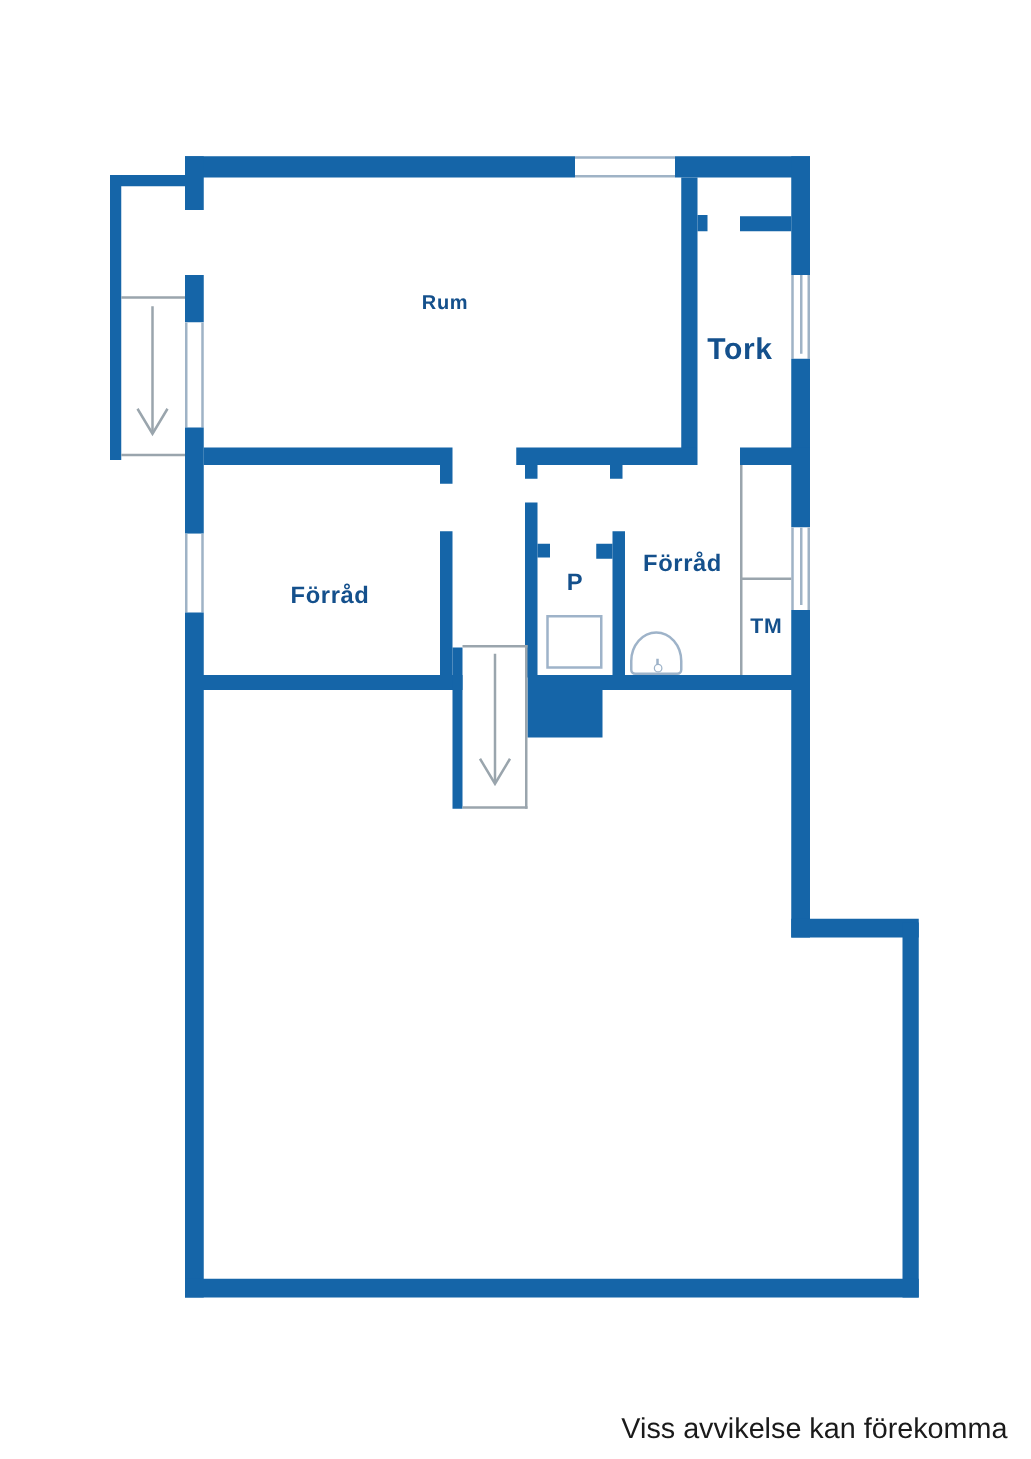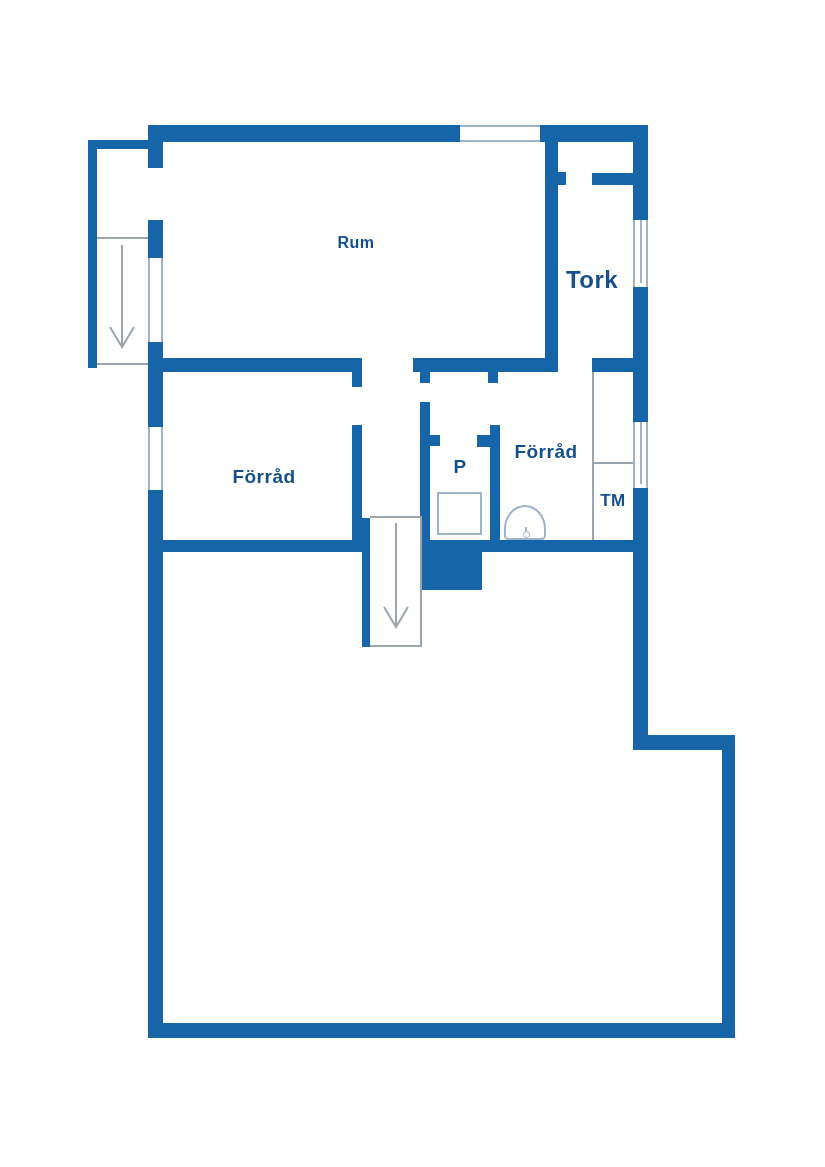--- a/index.html
+++ b/index.html
@@ -124,14 +124,15 @@
   <div class="w" style="left:722px;top:738px;width:13px;height:300px;"></div>
   <div class="w" style="left:148px;top:1023px;width:587px;height:15px;"></div>
 
   <div class="lbl" style="left:316px;top:234px;width:80px;font-size:16px;">Rum</div>
   <div class="lbl" style="left:552px;top:254px;width:80px;font-size:24px;margin-top:12px;">Tork</div>
   <div class="lbl" style="left:204px;top:466px;width:120px;font-size:19px;">Förråd</div>
   <div class="lbl" style="left:440px;top:456px;width:40px;font-size:19px;">P</div>
   <div class="lbl" style="left:506px;top:441px;width:80px;font-size:19px;">Förråd</div>
   <div class="lbl" style="left:583px;top:491px;width:60px;font-size:17px;">TM</div>
 
+  <div class="footer">Viss avvikelse kan förekomma</div>
 
 </div>
 
 </body></html>

